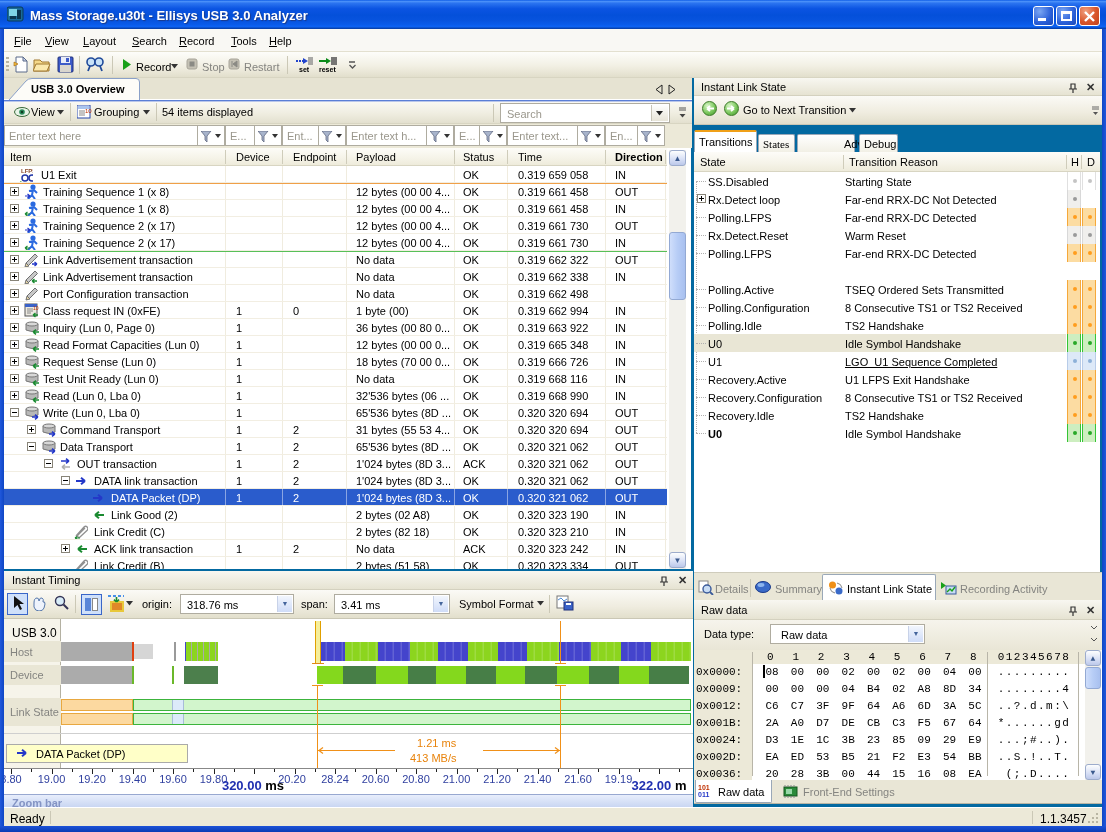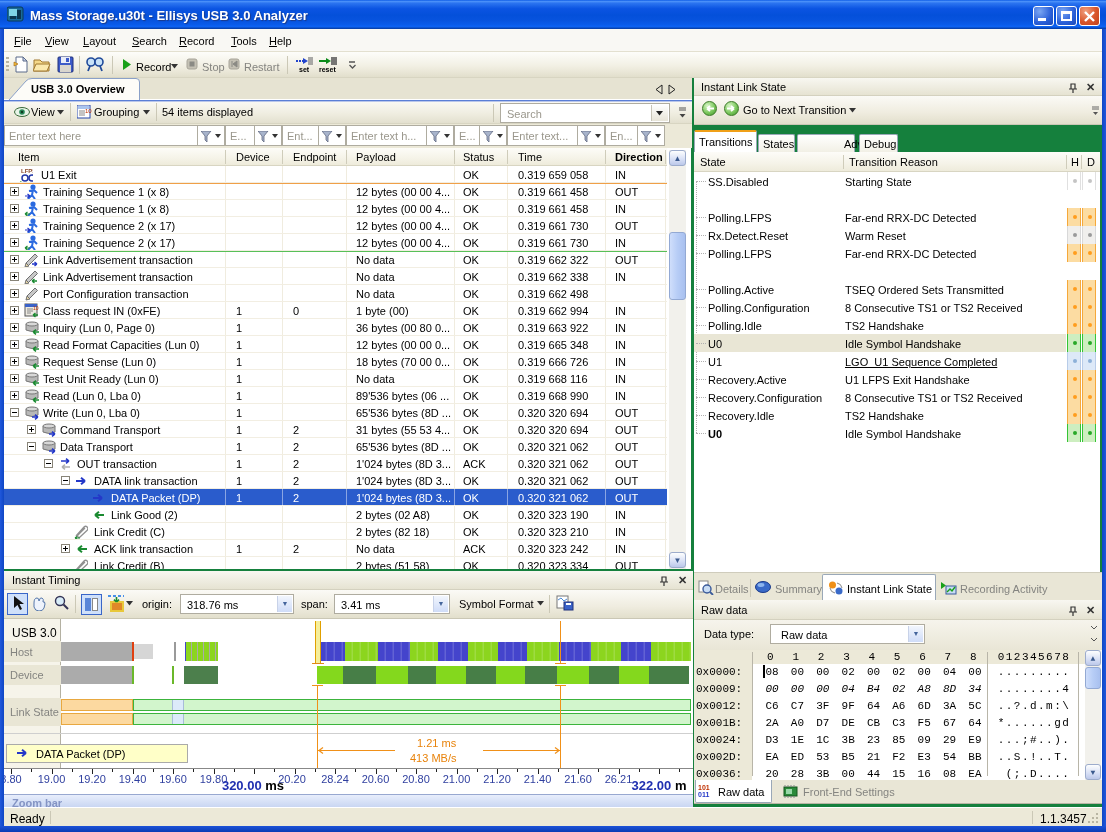--- a/index.html
+++ b/index.html
@@ -1,17 +1,17 @@
 <!DOCTYPE html>
 <html><head><meta charset="utf-8">
 <style>
 *{margin:0;padding:0;box-sizing:border-box;}
 html,body{width:1106px;height:832px;overflow:hidden;}
 body{font-family:"Liberation Sans",sans-serif;font-size:11px;color:#000;}
-#w{position:relative;width:1106px;height:832px;background:#15803d;overflow:hidden;}
+#w{position:relative;width:1106px;height:832px;background:#0369a1;overflow:hidden;}
 .a{position:absolute;}
 .tx{position:absolute;white-space:nowrap;line-height:1;}
 .g{color:#848480;}
 #tbar{left:0;top:0;width:1106px;height:29px;background:linear-gradient(180deg,#0d5be6 0%,#4a90f8 5%,#2b74f0 11%,#0b54e2 30%,#0450da 52%,#0753de 70%,#0a5ceb 86%,#0d63f5 91%,#0a4fc8 96%,#06389c 100%);}
 .wbtn{position:absolute;top:6px;width:21px;height:20px;border:1px solid #fff;border-radius:3px;color:#fff;}
 #bmin{left:1033px;background:radial-gradient(circle at 30% 25%,#7ba6f2,#2a5fd8 60%,#1c49b8);}
 #bmax{left:1056px;background:radial-gradient(circle at 30% 25%,#7ba6f2,#2a5fd8 60%,#1c49b8);}
 #bcls{left:1079px;background:radial-gradient(circle at 30% 25%,#f0a080,#d9562b 55%,#c2421c);}
 #menu{left:4px;top:29px;width:1098px;height:23px;background:#f9f8f4;border-bottom:1px solid #e3e0d0;}
 .mi{position:absolute;top:6px;}
@@ -270,21 +270,21 @@
         <svg style="position:absolute;left:3px;top:5px" width="12" height="11">
           <path d="M0 0 h10 l-4 5 v6 l-2 -2 v-4 z" fill="#a8b4cc" stroke="#606880" stroke-width=".8"></path>
         </svg>
         <svg style="position:absolute;left:17px;top:8px" width="7" height="5">
           <path d="M0 0 h6 l-3 4 z" fill="#333"></path>
         </svg>
       </div>
 </div>
 <div class="a" id="grid">
 <div id="ghead">
-<div class="tx" style="left:6px;top:4px;margin-left:8px;">Item</div>
+<div class="tx" style="left:6px;top:4px;">Item</div>
 <div class="tx" style="left:232px;top:4px;">Device</div>
 <div class="tx" style="left:289px;top:4px;">Endpoint</div>
 <div class="tx" style="left:352px;top:4px;">Payload</div>
 <div class="tx" style="left:459px;top:4px;">Status</div>
 <div class="tx" style="left:514px;top:4px;">Time</div>
 <div class="tx" style="left:611px;top:4px;font-weight:bold;">Direction</div>
 <div class="hsep" style="left:221px"></div>
 <div class="hsep" style="left:278px"></div>
 <div class="hsep" style="left:342px"></div>
 <div class="hsep" style="left:450px"></div>
@@ -477,21 +477,21 @@
 </div>
 <div class="row" style="top:239px">
 <div class="exp p" style="left:6px"></div>
 <svg class="icn" style="left:20" width="17" height="16">
           <path d="M2 4 q6 -3 12 0 l0 6 q-6 3 -12 0 z" fill="#b8b8b8" stroke="#787878"></path>
           <ellipse cx="8" cy="4" rx="6" ry="2" fill="#d8d8d8" stroke="#787878"></ellipse>
           <path d="M15 12 h-6 M9 12 l3 -2.4 M9 12 l3 2.4" stroke="#1a8a30" stroke-width="1.6" fill="none"></path>
         </svg>
 <div class="c" style="left:39px">Read (Lun 0, Lba 0)</div>
 <div class="c" style="left:232px">1</div>
-<div class="c" style="left:352px">89'536 bytes (06 ...</div>
+<div class="c" style="left:352px">32'536 bytes (06 ...</div>
 <div class="c" style="left:459px">OK</div>
 <div class="c" style="left:514px">0.319 668 990</div>
 <div class="c" style="left:611px">IN</div>
 </div>
 <div class="row" style="top:256px">
 <div class="exp " style="left:6px"></div>
 <svg class="icn" style="left:20" width="17" height="16">
           <path d="M2 4 q6 -3 12 0 l0 6 q-6 3 -12 0 z" fill="#b8b8b8" stroke="#787878"></path>
           <ellipse cx="8" cy="4" rx="6" ry="2" fill="#d8d8d8" stroke="#787878"></ellipse>
           <path d="M8 12 h6 M14 12 l-3 -2.4 M14 12 l-3 2.4" stroke="#2438c8" stroke-width="1.6" fill="none"></path>
@@ -803,21 +803,21 @@
 <div class="tx" style="left:169.0px;top:6px;color:#2f3f9f;transform:translateX(-50%);">19.60</div>
 <div class="tx" style="left:209.5px;top:6px;color:#2f3f9f;transform:translateX(-50%);">19.80</div>
 <div class="tx" style="left:288px;top:6px;color:#2f3f9f;transform:translateX(-50%);">20.20</div>
 <div class="tx" style="left:331.0px;top:6px;color:#2f3f9f;transform:translateX(-50%);">28.24</div>
 <div class="tx" style="left:371.5px;top:6px;color:#2f3f9f;transform:translateX(-50%);">20.60</div>
 <div class="tx" style="left:412.0px;top:6px;color:#2f3f9f;transform:translateX(-50%);">20.80</div>
 <div class="tx" style="left:452.5px;top:6px;color:#2f3f9f;transform:translateX(-50%);">21.00</div>
 <div class="tx" style="left:493.0px;top:6px;color:#2f3f9f;transform:translateX(-50%);">21.20</div>
 <div class="tx" style="left:533.5px;top:6px;color:#2f3f9f;transform:translateX(-50%);">21.40</div>
 <div class="tx" style="left:574.0px;top:6px;color:#2f3f9f;transform:translateX(-50%);">21.60</div>
-<div class="tx" style="left:614.5px;top:6px;color:#2f3f9f;transform:translateX(-50%);">26.21</div>
+<div class="tx" style="left:614.5px;top:6px;color:#2f3f9f;transform:translateX(-50%);">19.19</div>
 <div class="tx" style="left:249px;top:11px;font-size:13px;font-weight:bold;color:#2030b0;transform:translateX(-50%);">320.00 <span style="color:#000">ms</span></div>
 <div class="tx" style="left:655px;top:11px;font-size:13px;font-weight:bold;color:#2030b0;transform:translateX(-50%);">322.00 <span style="color:#000">m</span></div>
 </div>
 <div id="zoombar">
         <div class="tx" style="left:8px;top:3px;font-weight:bold;color:#8494c4;">Zoom bar</div>
       </div>
 </div>
 <div class="a" id="rpane">
 <div id="ilstitle">
         <div class="tx" style="left:7px;top:4px;">Instant Link State</div>
@@ -843,21 +843,21 @@
         </svg>
 <svg class="a" style="left:398px;top:8px" width="8" height="14">
           <path d="M0 3 h7 M0 5 h7" stroke="#666"></path>
           <path d="M1 8 h5 l-2.5 3 z" fill="#555"></path>
         </svg>
 </div>
 <div id="ttabs">
 <div class="itab" style="left:0px;top:2px;width:63px;height:23px;background:#fff;border-top:2px solid #f0a018;"></div>
         <div class="tx" style="left:5px;top:9px;">Transitions</div>
 <div class="itab" style="left:64px;top:6px;width:37px;height:19px;"></div>
-        <div class="tx" style="left:69px;top:11px;">States</div>
+        <div class="tx" style="left:69px;top:11px;font-family:Liberation Serif, serif;">States</div>
 <div class="itab" style="left:103px;top:6px;width:58px;height:19px;"></div>
         <div class="tx" style="left:110px;top:11px;margin-left:40px;">Advanced</div>
 <div class="itab" style="left:165px;top:6px;width:39px;height:19px;"></div>
         <div class="tx" style="left:170px;top:11px;">Debug</div>
 </div>
 <div id="ilshead">
         <div class="tx" style="left:6px;top:5px;">State</div>
         <div class="tx" style="left:155px;top:5px;">Transition Reason</div>
         <div class="tx" style="left:377px;top:5px;">H</div>
         <div class="tx" style="left:393px;top:5px;">D</div>
@@ -868,20 +868,28 @@
 <div id="ilsbody">
 <div class="a" style="left:2px;top:9px;width:1px;height:252px;border-left:1px dotted #b0b0b0;"></div>
 <div class="trow" style="top:0px">
 <div class="stub"></div>
 <div class="tx" style="left:14px;top:5px;">SS.Disabled</div>
 <div class="tx" style="left:151px;top:5px;">Starting State</div>
 <div class="hd" style="left:373px;width:14px;background:#ffffff;border-left:1px solid #e0e0e0;border-right:1px solid #e0e0e0;"></div>
 <div class="dot" style="left:379px;background:#c4c4c4;"></div>
 <div class="hd" style="left:388px;width:14px;background:#ffffff;border-left:1px solid #e0e0e0;border-right:1px solid #e0e0e0;"></div>
 <div class="dot" style="left:394px;background:#c4c4c4;"></div>
+</div>
+<div class="trow" style="top:18px">
+<div class="stub"></div>
+<div class="exp p" style="left:3px;top:4px;"></div>
+<div class="tx" style="left:14px;top:5px;">Rx.Detect loop</div>
+<div class="tx" style="left:151px;top:5px;">Far-end RRX-DC Not Detected</div>
+<div class="hd" style="left:373px;width:14px;background:#f0efed;border-left:1px solid #d8d8d8;border-right:1px solid #d8d8d8;"></div>
+<div class="dot" style="left:379px;background:#9a9a9a;"></div>
 </div>
 <div class="trow" style="top:36px">
 <div class="stub"></div>
 <div class="tx" style="left:14px;top:5px;">Polling.LFPS</div>
 <div class="tx" style="left:151px;top:5px;">Far-end RRX-DC Detected</div>
 <div class="hd" style="left:373px;width:14px;background:#fcdca2;border-left:1px solid #f5a83a;border-right:1px solid #f5a83a;"></div>
 <div class="dot" style="left:379px;background:#ff9d1e;"></div>
 <div class="hd" style="left:388px;width:14px;background:#fcdca2;border-left:1px solid #f5a83a;border-right:1px solid #f5a83a;"></div>
 <div class="dot" style="left:394px;background:#ff9d1e;"></div>
 </div>
@@ -1043,21 +1051,21 @@
 <div class="hxr" style="left:250.6px;top:1px;">7</div>
 <div class="hxr" style="left:275.9px;top:1px;">8</div>
 <div class="hxr" style="left:303.7px;top:1px;letter-spacing:1.47px;">012345678</div>
 <div class="a" style="left:58px;top:2px;width:1px;height:124px;background:#b8b5a8;"></div>
 <div class="a" style="left:292.5px;top:2px;width:1px;height:124px;background:#b8b5a8;"></div>
 <div class="a" style="left:383.8px;top:2px;width:1px;height:124px;background:#b8b5a8;"></div>
 <div class="hxr" style="left:2px;top:16px;">0x0000:</div>
 <div class="hxr" style="left:71.5px;top:16px;word-spacing:5.55px;">08 00 00 02 00 02 00 04 00</div>
 <div class="hxr" style="left:303.7px;top:16px;letter-spacing:1.47px;">.........</div>
 <div class="hxr" style="left:2px;top:33px;">0x0009:</div>
-<div class="hxr" style="left:71.5px;top:33px;word-spacing:5.55px;font-style:italic;">00 00 00 04 B4 02 A8 8D 34</div>
+<div class="hxr" style="left:71.5px;top:33px;word-spacing:5.55px;">00 00 00 04 B4 02 A8 8D 34</div>
 <div class="hxr" style="left:303.7px;top:33px;letter-spacing:1.47px;">........4</div>
 <div class="hxr" style="left:2px;top:50px;">0x0012:</div>
 <div class="hxr" style="left:71.5px;top:50px;word-spacing:5.55px;">C6 C7 3F 9F 64 A6 6D 3A 5C</div>
 <div class="hxr" style="left:303.7px;top:50px;letter-spacing:1.47px;">..?.d.m:\</div>
 <div class="hxr" style="left:2px;top:67px;">0x001B:</div>
 <div class="hxr" style="left:71.5px;top:67px;word-spacing:5.55px;">2A A0 D7 DE CB C3 F5 67 64</div>
 <div class="hxr" style="left:303.7px;top:67px;letter-spacing:1.47px;">*......gd</div>
 <div class="hxr" style="left:2px;top:84px;">0x0024:</div>
 <div class="hxr" style="left:71.5px;top:84px;word-spacing:5.55px;">D3 1E 1C 3B 23 85 09 29 E9</div>
 <div class="hxr" style="left:303.7px;top:84px;letter-spacing:1.47px;">...;#..).</div>

